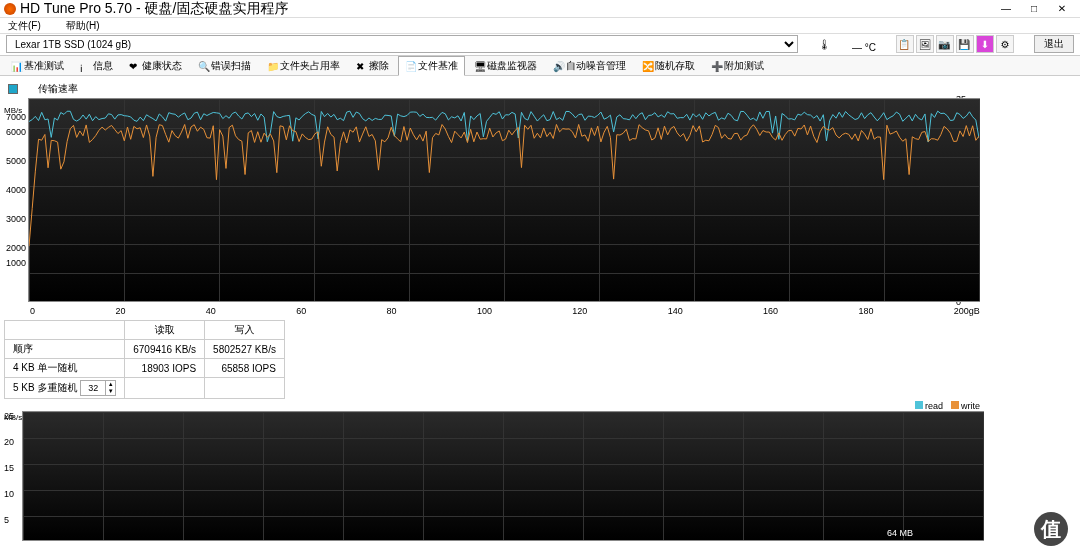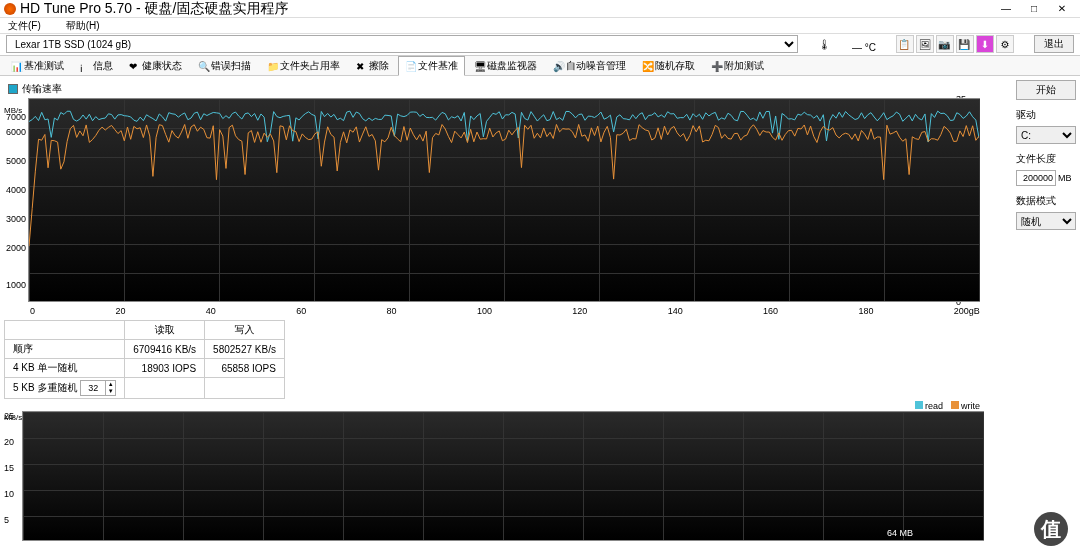--- a/index.html
+++ b/index.html
@@ -23,21 +23,21 @@
     .tab-icon { width: 10px; height: 10px; display: inline-block; }
     .main-area { display: flex; height: calc(100% - 76px); }
     .content { flex: 1; padding: 4px; overflow: hidden; }
     .sidebar { width: 68px; padding: 4px; display: flex; flex-direction: column; gap: 4px; }
     .side-btn { width: 100%; height: 20px; border: 1px solid #aaa; background: #f0f0f0; font-size: 10px; cursor: pointer; }
     .side-label { font-size: 10px; margin-top: 4px; }
     .side-select { width: 100%; height: 18px; border: 1px solid #aaa; font-size: 10px; }
     .side-input-row { display: flex; align-items: center; gap: 2px; }
     .side-input { width: 40px; height: 16px; border: 1px solid #aaa; font-size: 9px; text-align: right; padding-right: 2px; }
     .side-unit { font-size: 9px; }
-    .legend-box { display: flex; align-items: center; gap: 4px; font-size: 10px; padding: 2px 4px; }
+    .legend-box { display: flex; align-items: center; gap: 20px; font-size: 10px; padding: 2px 4px; }
     .legend-sq { width: 10px; height: 10px; border: 1px solid #666; display: inline-block; }
     .chart-wrap { position: relative; width: 950px; height: 218px; }
     .chart-canvas { position: absolute; top: 0; left: 24px; width: 952px; height: 204px; background: linear-gradient(to bottom, #2a2a2a, #000); border: 1px solid #888; }
     .grid-line-h { position: absolute; left: 0; right: 0; border-top: 1px solid #333; }
     .grid-line-v { position: absolute; top: 0; bottom: 0; border-left: 1px solid #333; }
     .yaxis-left { position: absolute; left: 0; width: 22px; text-align: right; font-size: 9px; }
     .yaxis-right { position: absolute; right: -16px; width: 14px; text-align: left; font-size: 9px; }
     .xaxis { position: absolute; bottom: 0; left: 26px; right: 0; display: flex; justify-content: space-between; font-size: 9px; }
     .chart-svg { position: absolute; top: 0; left: 0; width: 100%; height: 100%; }
     .results-table { margin-top: 4px; border-collapse: collapse; font-size: 10px; }
@@ -148,21 +148,21 @@
     </div>
 
     <div class="chart-wrap">
       <div id="yaxis-left">
           <div class="yaxis-left" style="top: 14px;">7000</div>
           <div class="yaxis-left" style="top: 29px;">6000</div>
           <div class="yaxis-left" style="top: 58px;">5000</div>
           <div class="yaxis-left" style="top: 87px;">4000</div>
           <div class="yaxis-left" style="top: 116px;">3000</div>
           <div class="yaxis-left" style="top: 145px;">2000</div>
-          <div class="yaxis-left" style="top: 182px;">1000</div>
+          <div class="yaxis-left" style="top: 160px;">1000</div>
         </div>
       <div id="yaxis-right">
           <div class="yaxis-right" style="top: -4px;">35</div>
           <div class="yaxis-right" style="top: 25px;">30</div>
           <div class="yaxis-right" style="top: 54px;">25</div>
           <div class="yaxis-right" style="top: 83px;">20</div>
           <div class="yaxis-right" style="top: 112px;">15</div>
           <div class="yaxis-right" style="top: 141px;">10</div>
           <div class="yaxis-right" style="top: 170px;">5</div>
           <div class="yaxis-right" style="top: 199px;">0</div>
@@ -280,29 +280,17 @@
             <div class="grid-line-v" style="left: 800px;"></div>
             <div class="grid-line-v" style="left: 880px;"></div>
             <div class="grid-line-v" style="left: 960px;"></div>
           </div>
         <span class="bottom-mb">64 MB</span>
       </div>
       <span style="position:absolute;top:12px;left:0;font-size:8px">MB/s</span>
     </div>
   </div>
 
-  <div class="sidebar">
-    <button class="side-btn">开始</button>
-    <div class="side-label">驱动</div>
-    <select class="side-select"><option>C:</option></select>
-    <div class="side-label">文件长度</div>
-    <div class="side-input-row">
-      <input class="side-input" value="200000" style="">
-      <span class="side-unit">MB</span>
-    </div>
-    <div class="side-label">数据模式</div>
-    <select class="side-select"><option>随机</option></select>
-  </div>
 </div>
 
 <div class="watermark">
   <div class="watermark-circle">值</div>
 </div>
 
 </body></html>

